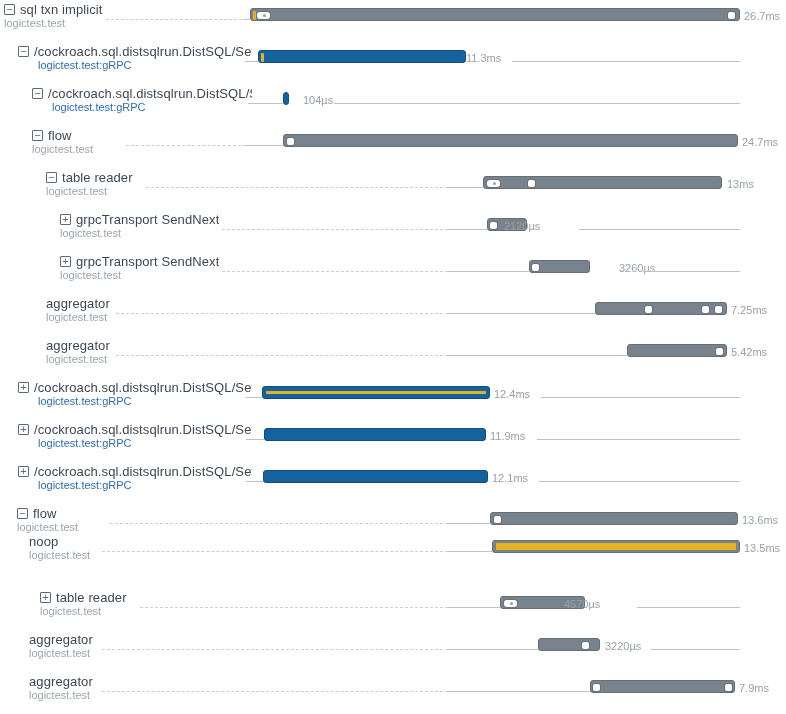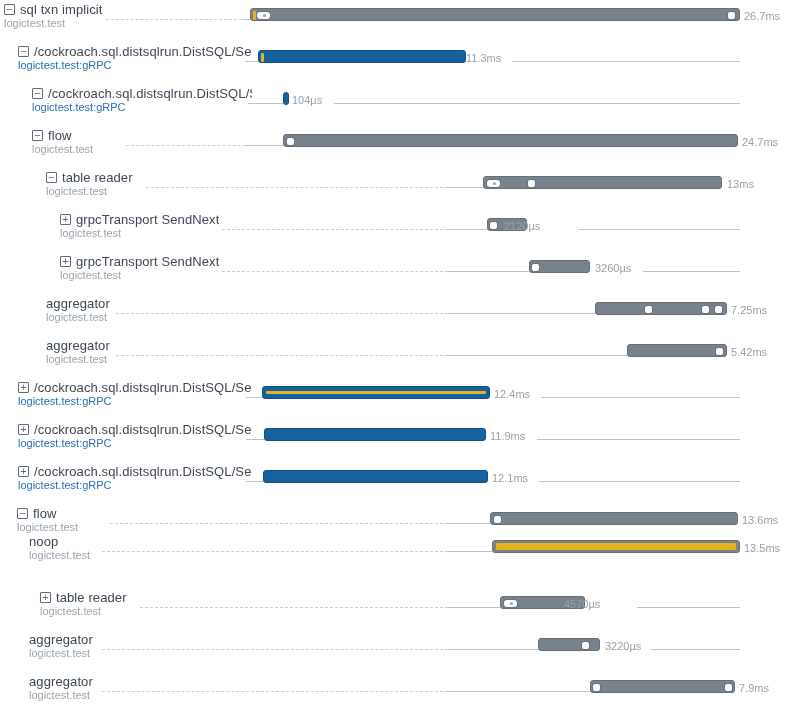--- a/index.html
+++ b/index.html
@@ -17,21 +17,21 @@
     border:1px solid #5f6b7a;border-radius:1px;color:#5f6b7a;
     font-size:11px;line-height:8px;text-align:center;cursor:pointer;
   }
   .exp-minus::before{content:"\2212";}
   .exp-plus::before{content:"+";}
   .name{
     font-size:13px;color:#3d4754;white-space:nowrap;overflow:hidden;
     letter-spacing:.1px;cursor:pointer;
   }
   .sub{font-size:11px;color:#9ba4ac;white-space:nowrap;margin-top:1px;}
-  .sub.link{color:#2a6db5;}
+  .sub.link{color:#2a6db5;margin-left:20px;}
   .dash{position:absolute;top:17px;height:0;border-top:1px dashed #c9ced4;}
   .conn,.trail{position:absolute;top:17px;height:1px;background:#bcc2c9;}
   .bar{
     position:absolute;top:6px;height:13px;box-sizing:border-box;
     border-radius:3px;cursor:pointer;
   }
   .bar.gray{background:#79838d;border:1px solid #656f79;}
   .bar.blue{background:#15629f;border:1px solid #114e82;}
   .tick{position:absolute;top:2px;width:3px;height:9px;background:#e3b422;border-radius:1px;}
   .mk{
@@ -90,21 +90,21 @@
   <div class="row" style="top:86px">
     <div class="label" style="left:32px">
       <div class="l1">
         <span class="exp exp-minus"></span>
         <span class="name" style="max-width:204px">/cockroach.sql.distsqlrun.DistSQL/S</span>
       </div>
       <div class="sub link">logictest.test:gRPC</div>
     </div>
     <div class="conn" style="left:248px;width:35px"></div>
     <div class="bar blue" style="left:283px;width:6px"></div>
-    <span class="dur" style="left:292px">104µs</span>
+    <span class="dur" style="left:303px">104µs</span>
     <div class="trail" style="left:334px;width:406px"></div>
   </div>
 
   <div class="row" style="top:128px">
     <div class="label" style="left:32px">
       <div class="l1">
         <span class="exp exp-minus"></span>
         <span class="name">flow</span>
       </div>
       <div class="sub">logictest.test</div>
@@ -157,21 +157,21 @@
         <span class="exp exp-plus"></span>
         <span class="name">grpcTransport SendNext</span>
       </div>
       <div class="sub">logictest.test</div>
     </div>
     <div class="dash" style="left:222px;width:226px"></div>
     <div class="conn" style="left:448px;width:81px"></div>
     <div class="bar gray" style="left:529px;width:61px">
       <span class="mk" style="left:2px"></span>
     </div>
-    <span class="dur" style="left:595px">3260µs</span>
+    <span class="dur" style="left:619px">3260µs</span>
     <div class="trail" style="left:643px;width:97px"></div>
   </div>
 
   <div class="row" style="top:296px">
     <div class="label" style="left:46px">
       <div class="l1">
         <span class="name">aggregator</span>
       </div>
       <div class="sub">logictest.test</div>
     </div>

